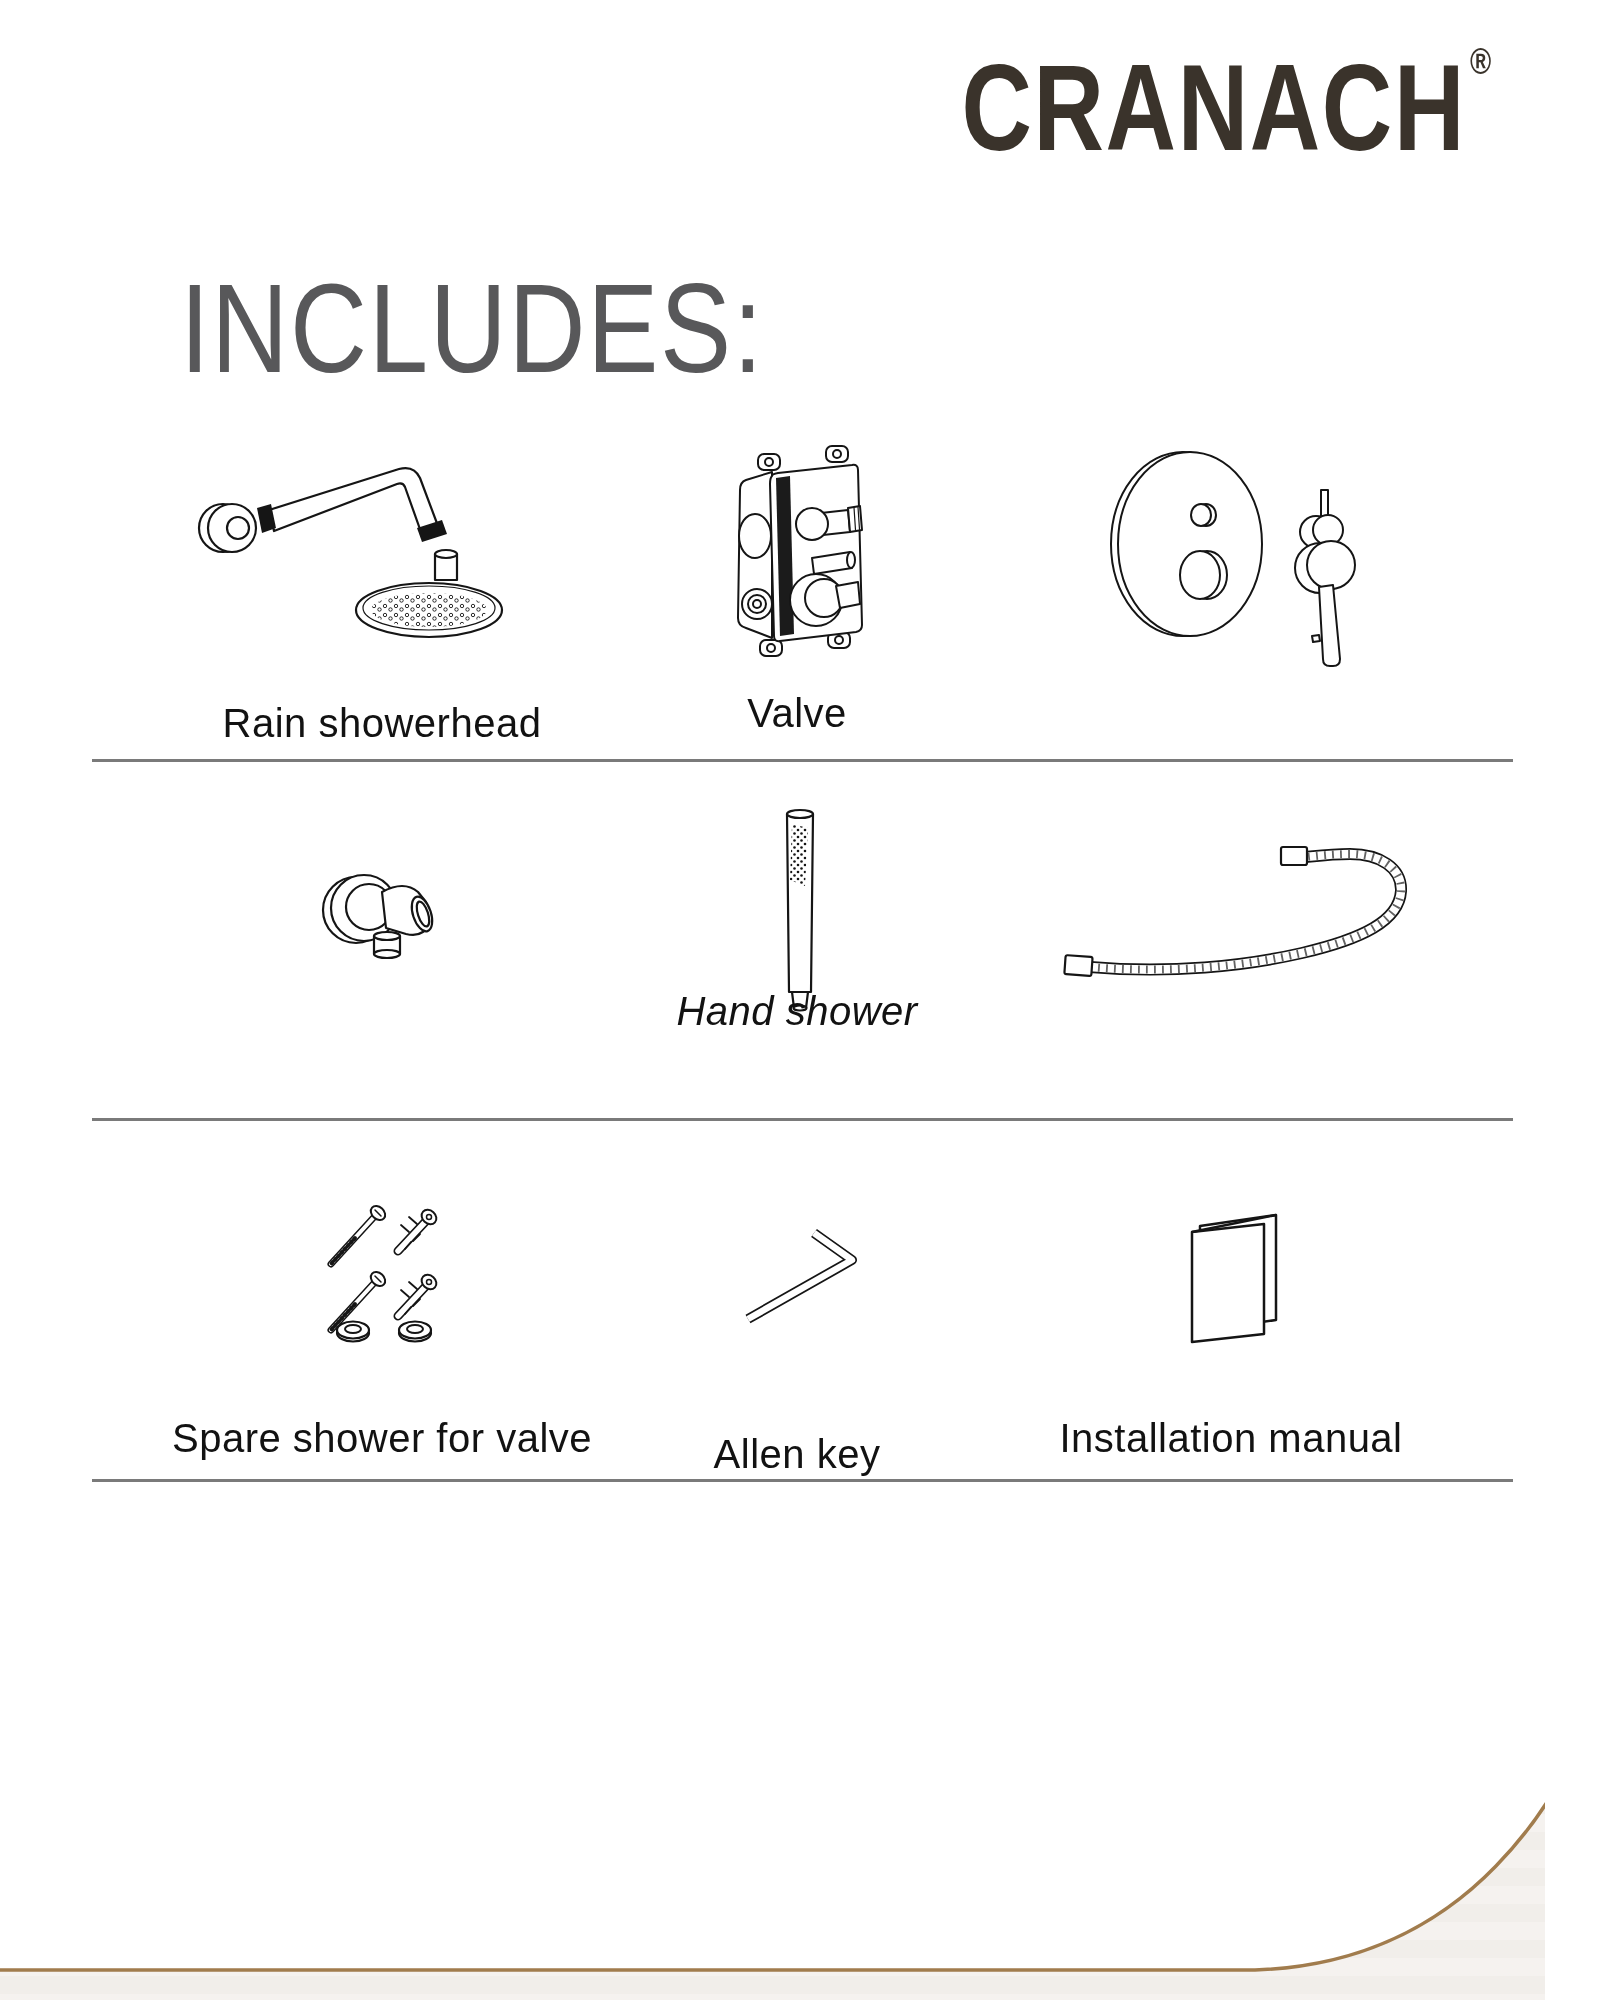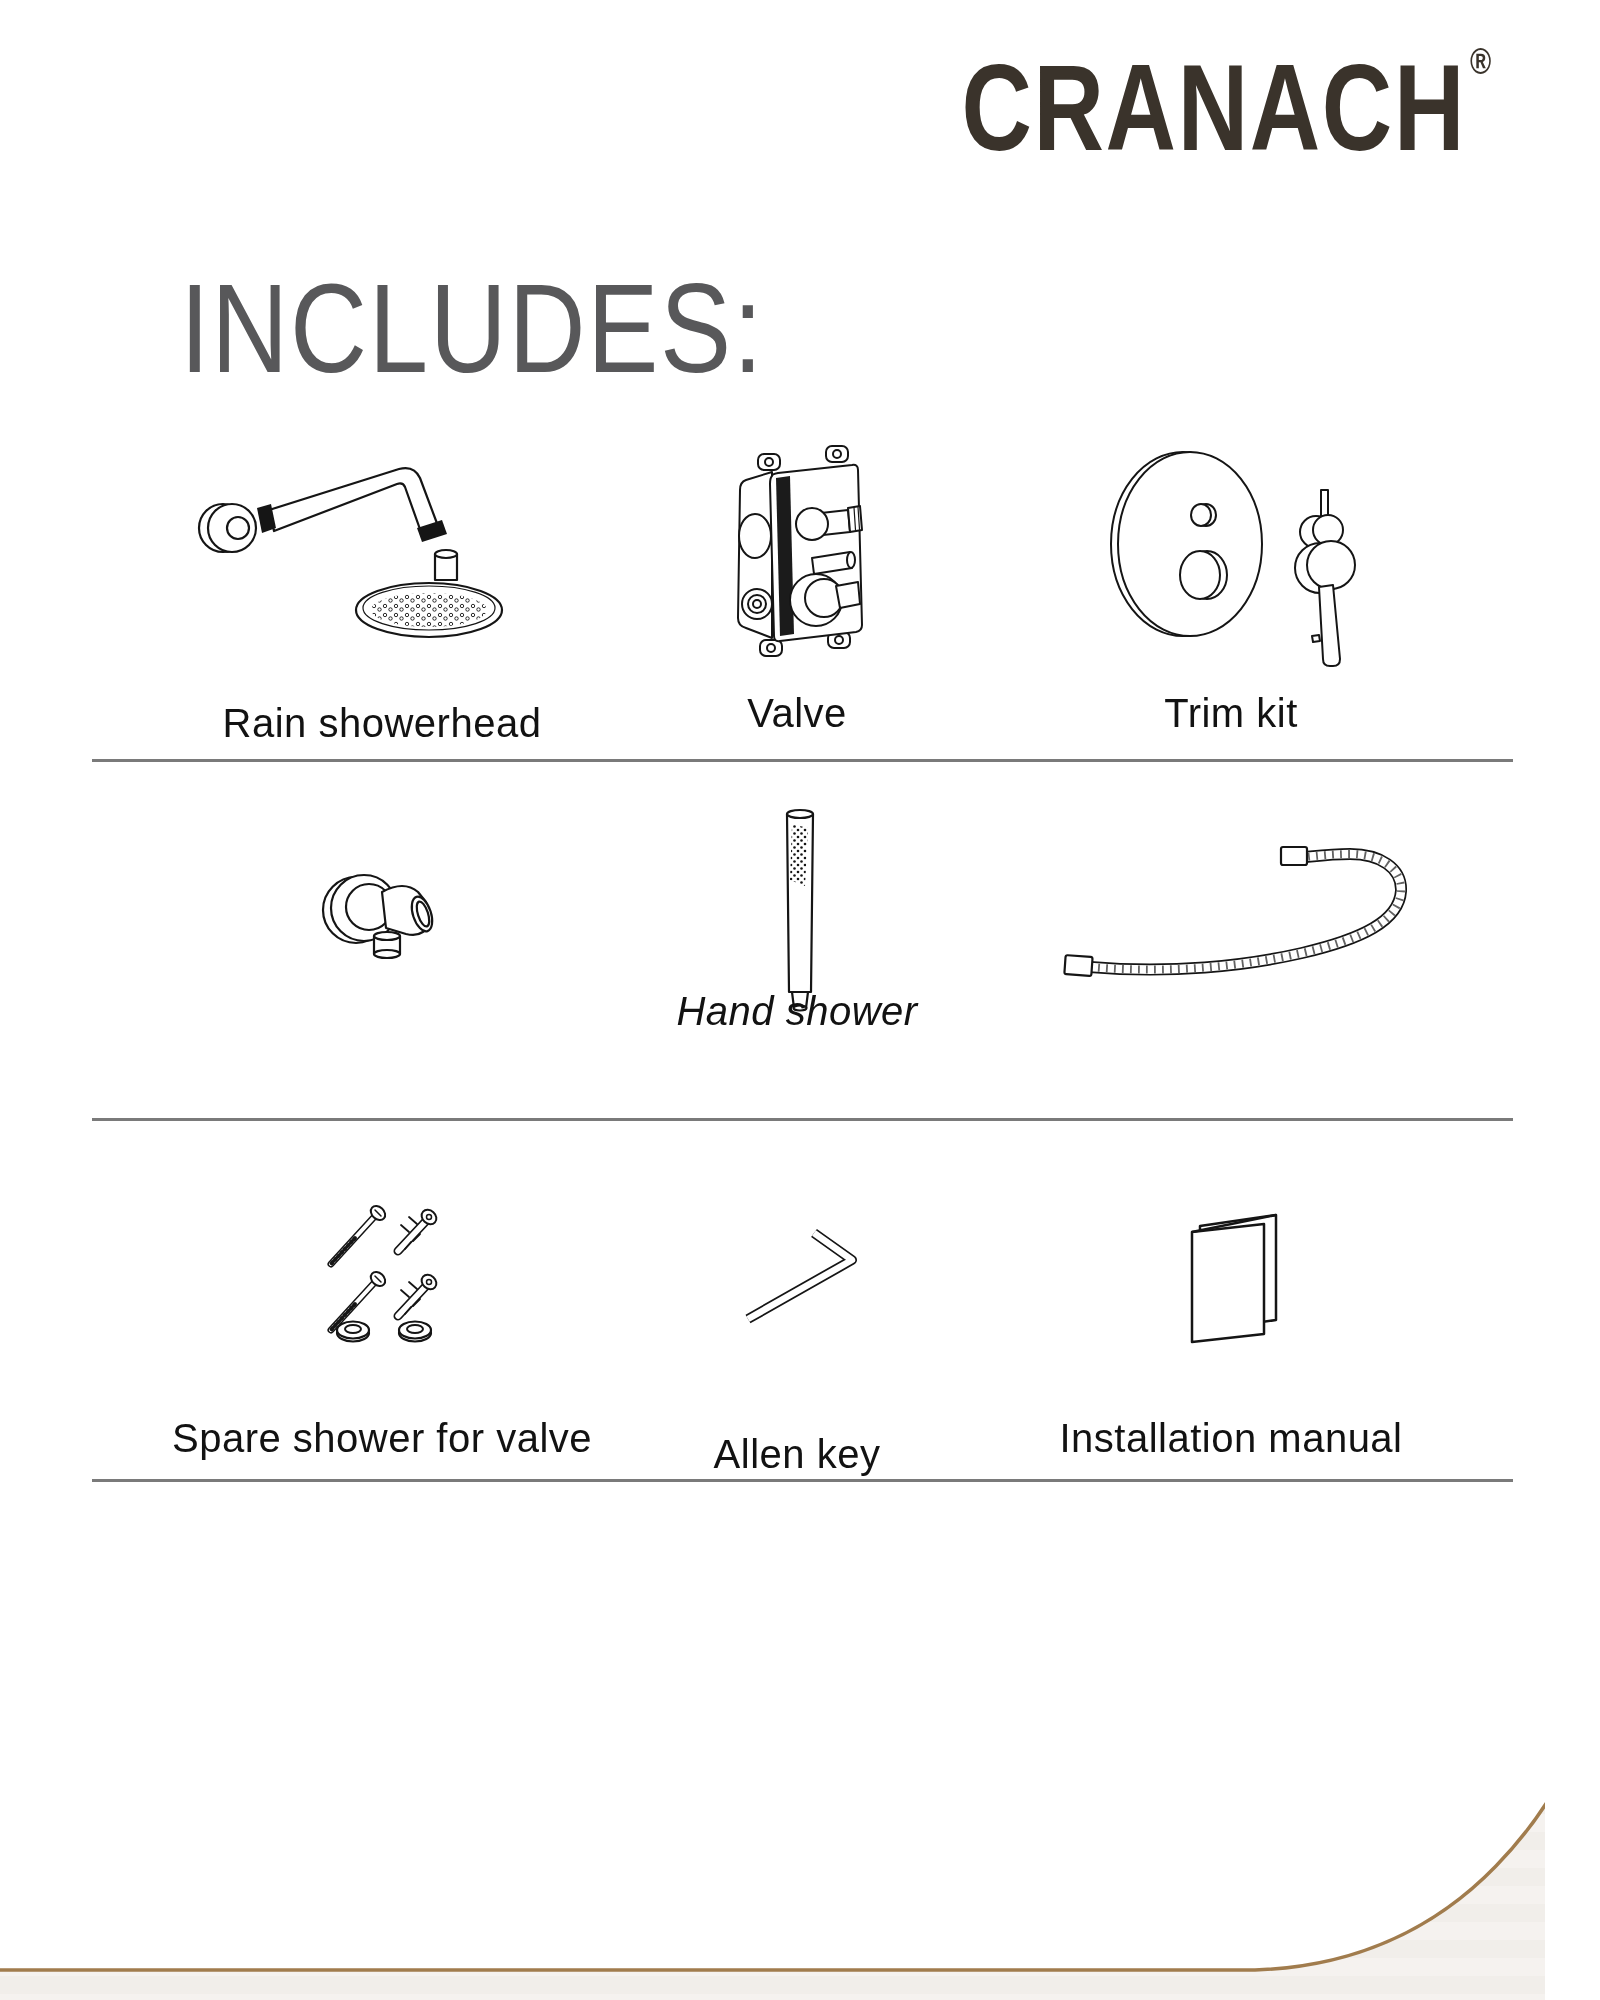--- a/index.html
+++ b/index.html
@@ -122,21 +122,20 @@
         <circle cx="220" cy="128" r="25" fill="#fff"></circle>
         <circle cx="231" cy="125" r="24" fill="#fff"></circle>
         <path d="M219,147 L233,145 L240,219 Q240,226 233,226 L230,226 Q223,226 223,219 Z" fill="#fff"></path>
         <path d="M212,196 L219,195 L220,201 L213,202 Z" fill="#fff"></path>
       </g>
     </svg>
   </div>
 
   <div class="item-label" style="left:82px;  top:691px;margin-top:10px;">Rain showerhead</div>
   <div class="item-label" style="left:497px; top:691px;">Valve</div>
-  <div class="item-label" style="left:931px; top:691px;">Trim kit</div>
 
   <div class="divider" style="top:759px;"></div>
 
   <div class="fig" style="left:272px; top:830px; width:220px; height:170px;">
     <svg viewBox="0 0 220 170">
       <g stroke="#151515" stroke-width="2.2" fill="#fff" stroke-linejoin="round" stroke-linecap="round">
         <circle cx="84" cy="80" r="33"></circle>
         <circle cx="92" cy="78" r="33"></circle>
         <circle cx="97" cy="77" r="23" fill="none"></circle>
         <path d="M110,62 Q132,50 146,62 L154,72 L157,94 Q151,108 134,104 L114,98 Z"></path>

